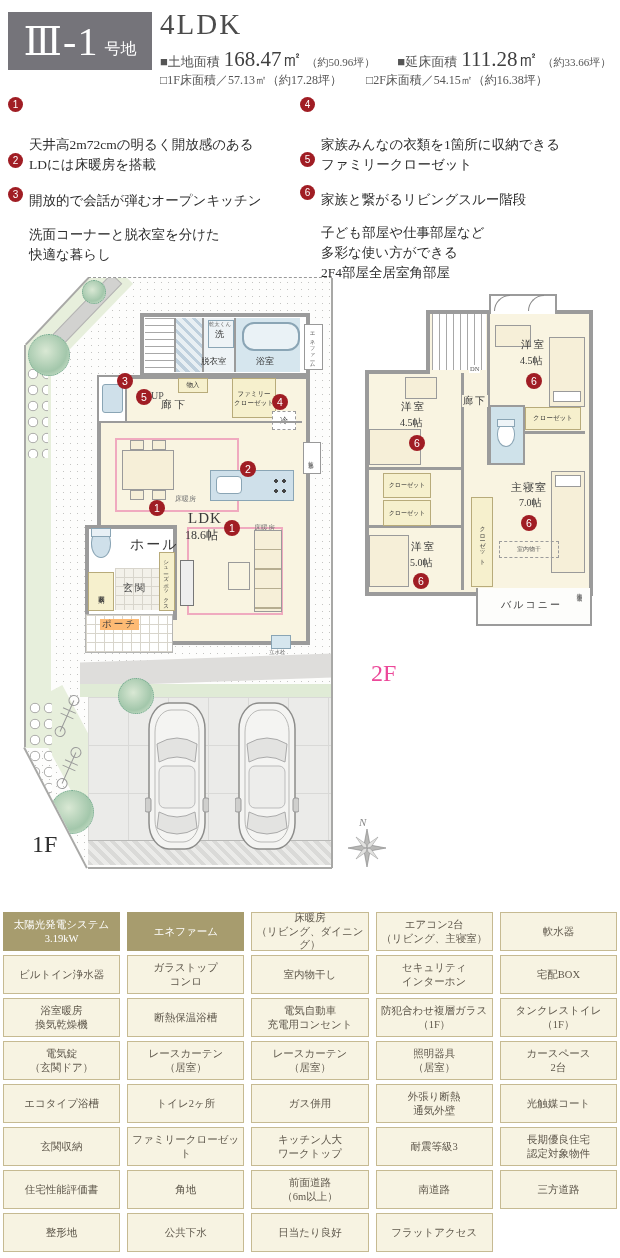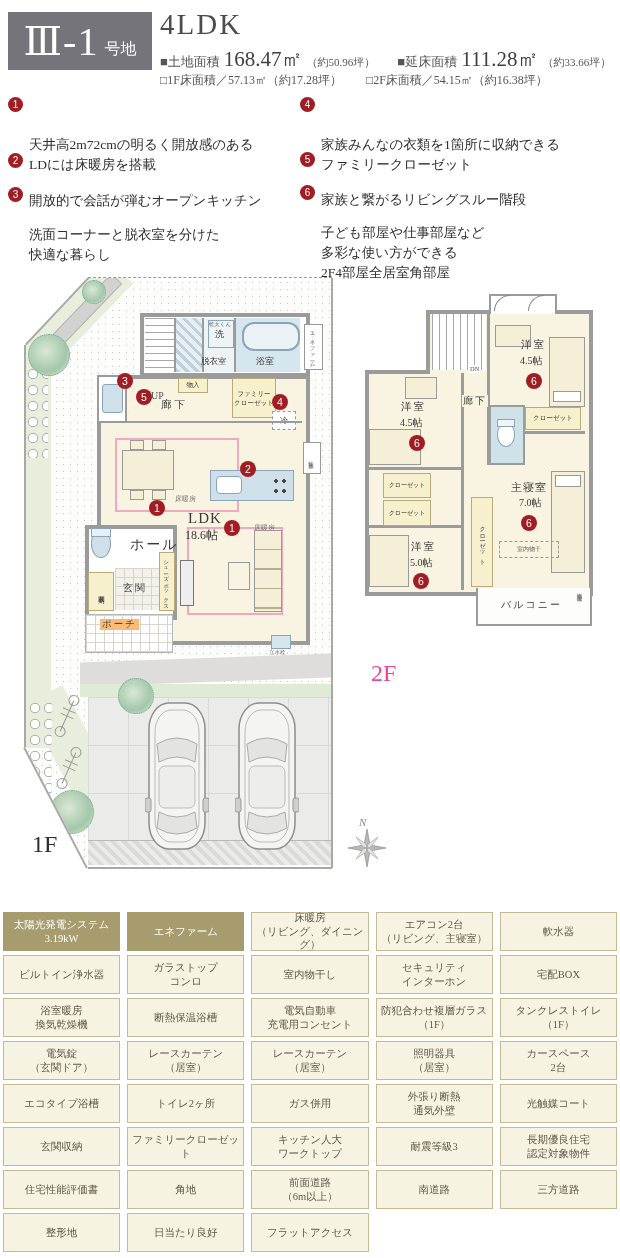--- a/index.html
+++ b/index.html
@@ -384,17 +384,18 @@
     <div class="cell">耐震等級3</div>
     <div class="cell">長期優良住宅
 認定対象物件</div>
     <div class="cell">住宅性能評価書</div>
     <div class="cell">角地</div>
     <div class="cell">前面道路
 （6m以上）</div>
     <div class="cell">南道路</div>
     <div class="cell">三方道路</div>
     <div class="cell">整形地</div>
+    <div class="cell">公共下水</div>
     <div class="cell">日当たり良好</div>
     <div class="cell">フラットアクセス</div>
   </div>
 
 </div>
 
 </body></html>

